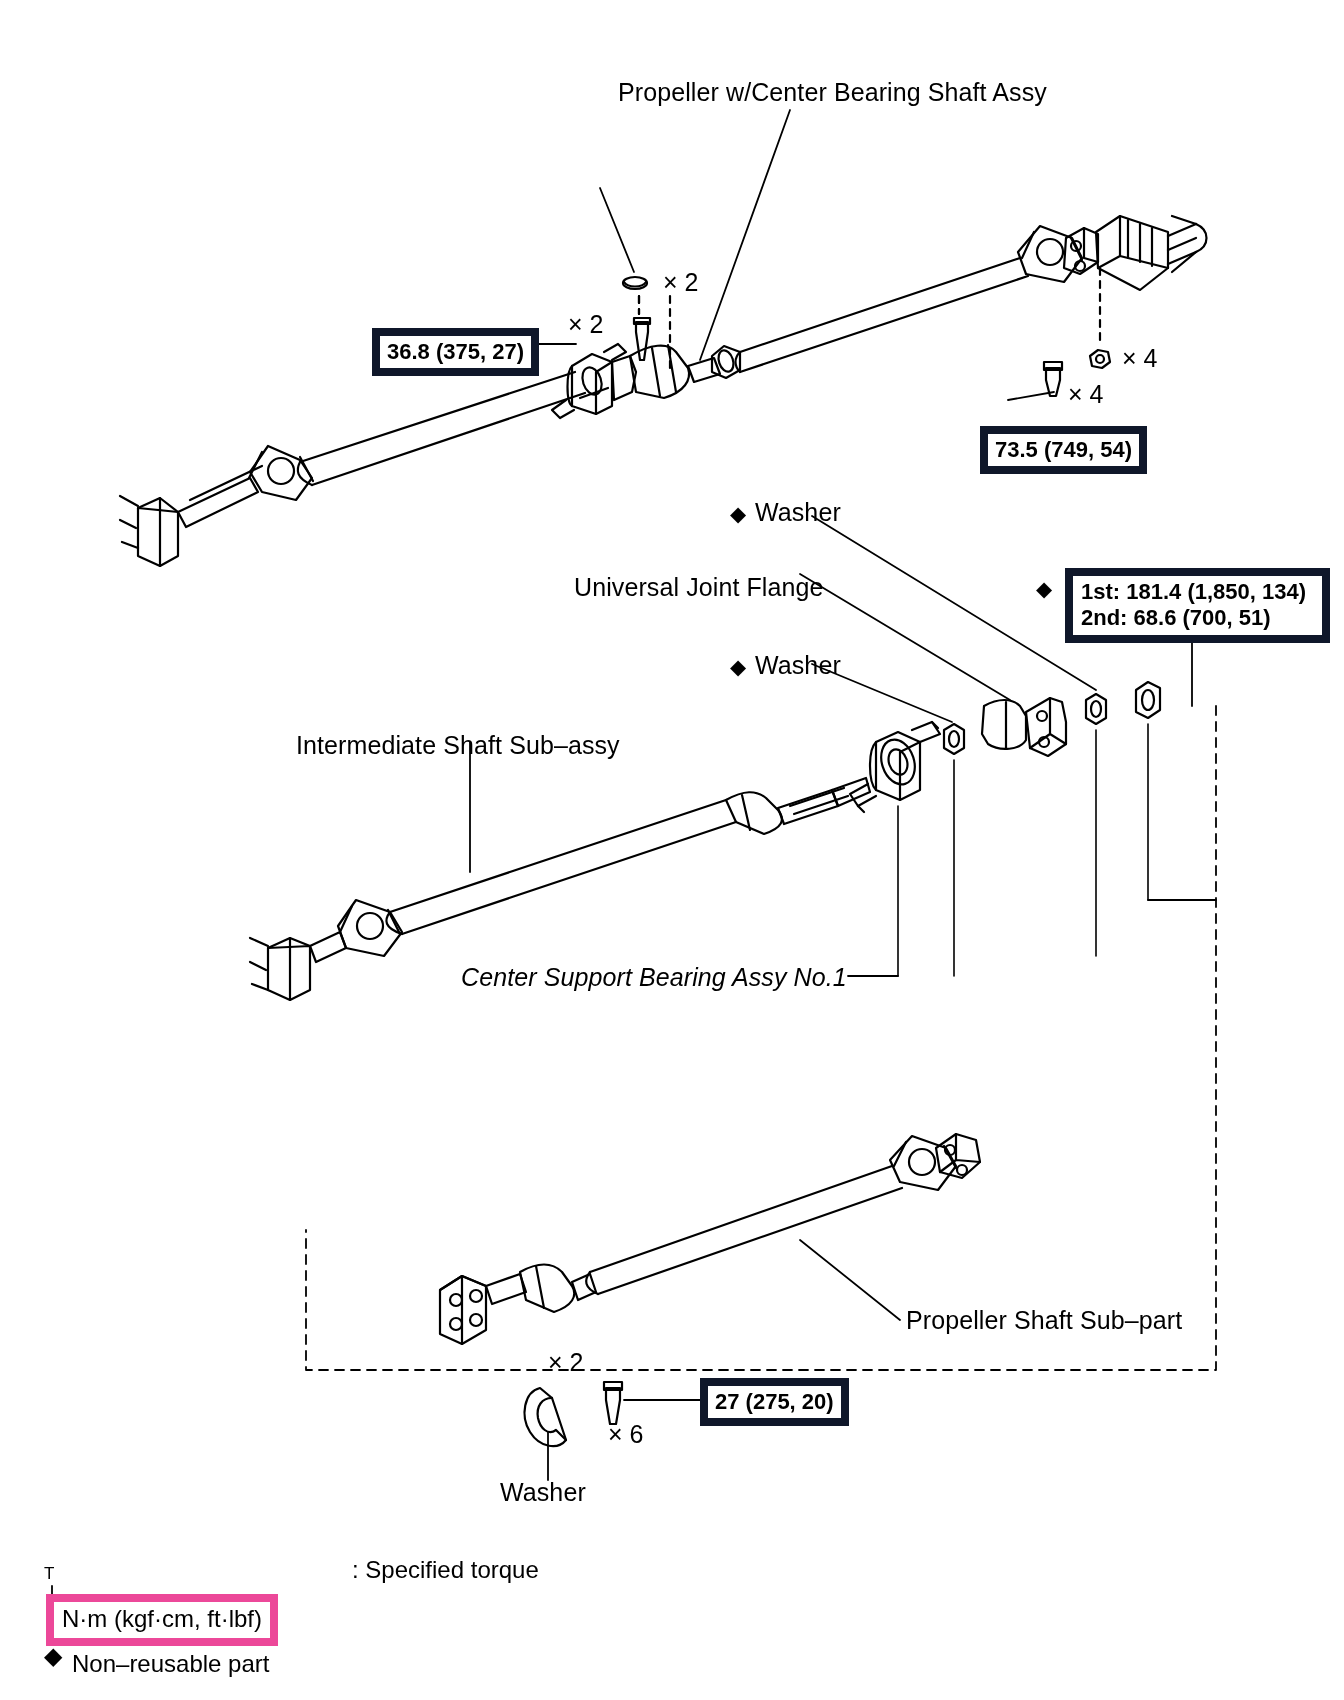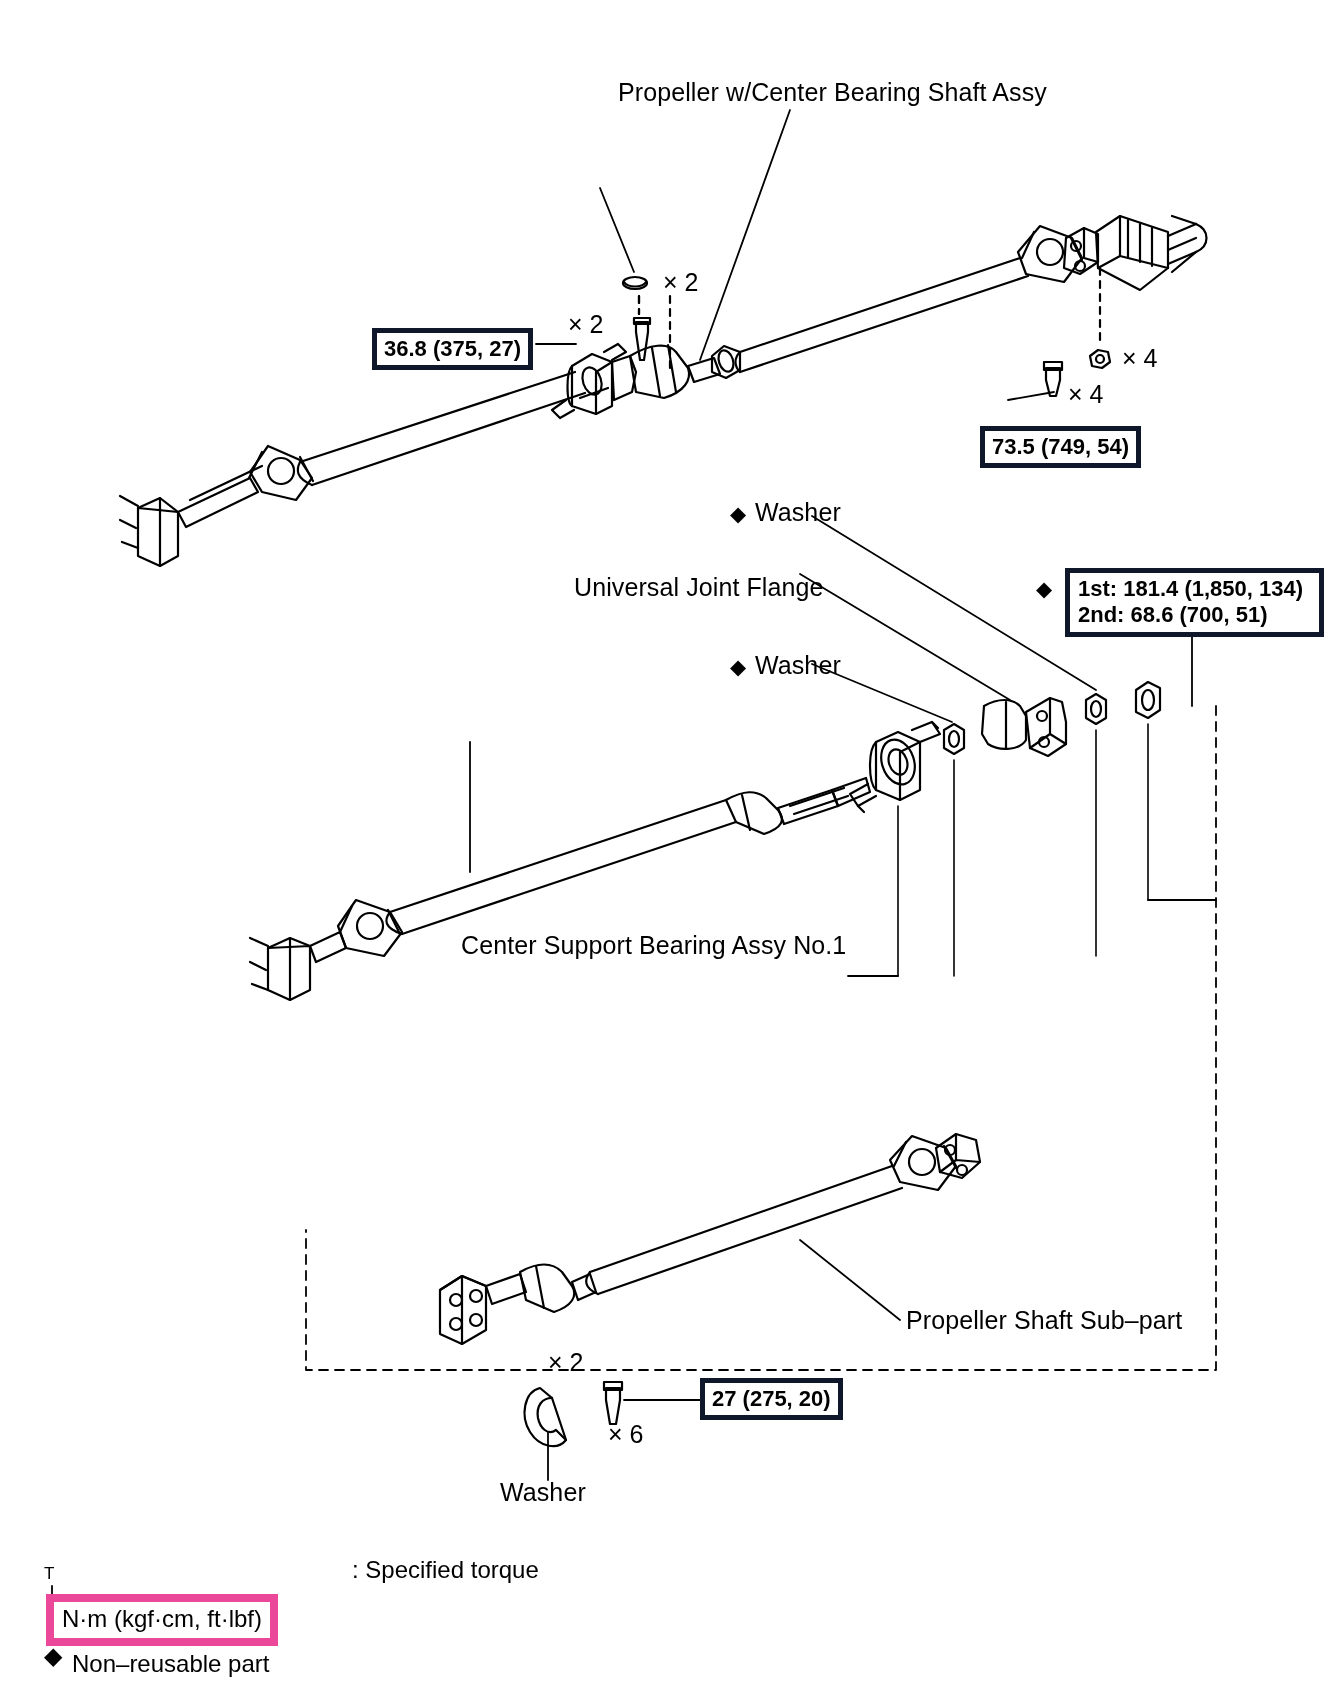--- a/index.html
+++ b/index.html
@@ -31,21 +31,21 @@
     position: absolute;
     font-size: 25px;
     line-height: 29px;
     white-space: nowrap;
     letter-spacing: 0.1px;
   }
   .torque {
     position: absolute;
     font-size: 22px;
     font-weight: bold;
-    border: 5px solid #0f172a;
+    border: 8px solid #0f172a;
     background: #fff;
     padding: 3px 7px 4px 7px;
     white-space: nowrap;
     line-height: 25px;
   }
   .torque.two-line {
     line-height: 26px;
     padding: 3px 16px 4px 8px;
   }
   .qty {
@@ -309,22 +309,23 @@
 
 
   <div class="diamond" style="left:730px; top:503px;">◆</div>
   <div class="lbl" style="left:755px; top:498px;">Washer</div>
 
   <div class="lbl" style="left:574px; top:573px;">Universal Joint Flange</div>
 
   <div class="diamond" style="left:730px; top:656px;">◆</div>
   <div class="lbl" style="left:755px; top:651px;">Washer</div>
 
-
-  <div class="lbl" style="left:461px; top:931px;">Center Support Bearing Assy No.1</div>
+  <div class="lbl" style="left:296px; top:731px;">Intermediate Shaft Sub–assy</div>
+
+  <div class="lbl" style="left:461px; top:963px;font-style:italic;">Center Support Bearing Assy No.1</div>
 
   <div class="lbl" style="left:906px; top:1306px;">Propeller Shaft Sub–part</div>
 
   <div class="lbl" style="left:500px; top:1478px;">Washer</div>
 
   <div class="torque" style="left:372px; top:328px;">36.8 (375, 27)</div>
 
   <div class="torque" style="left:980px; top:426px;text-align:center;">73.5 (749, 54)</div>
 
   <div class="torque" style="left:700px; top:1378px;">27 (275, 20)</div>

